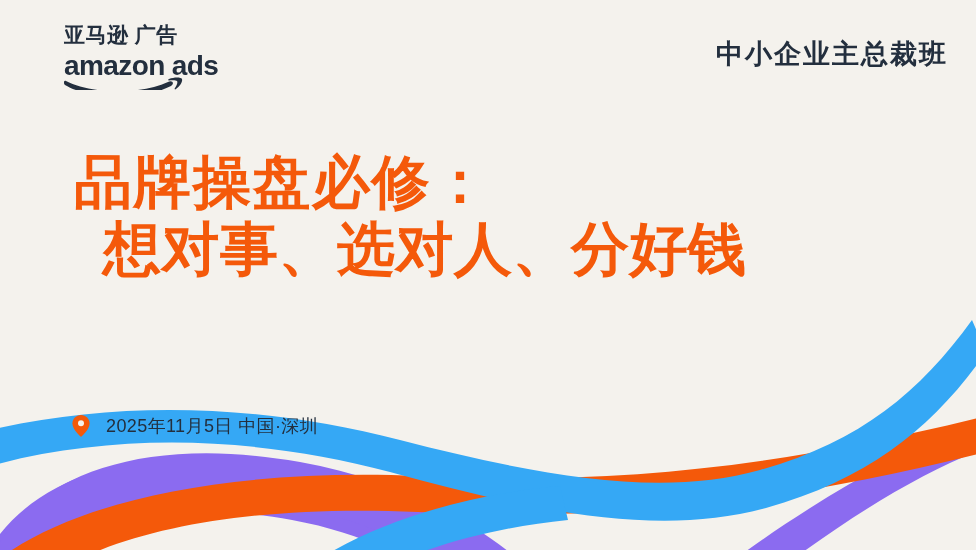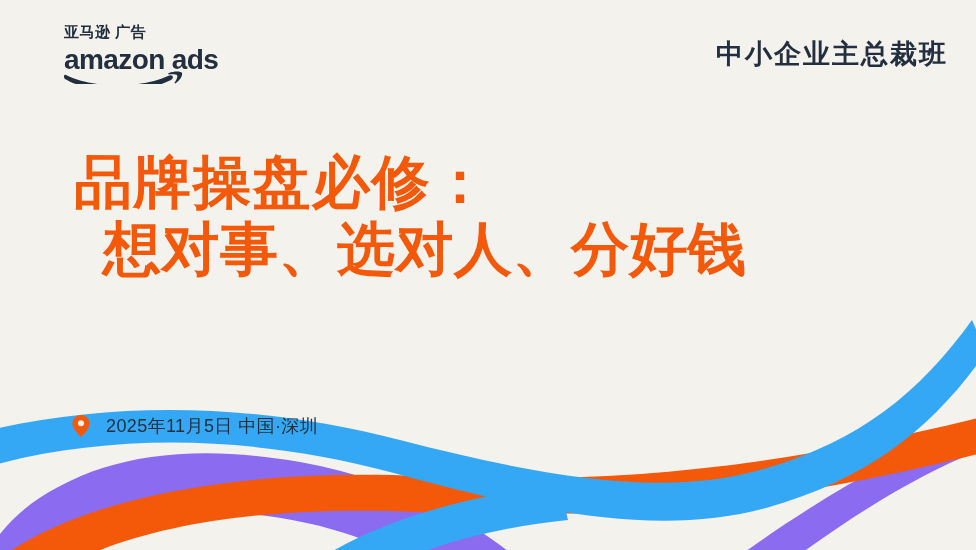--- a/index.html
+++ b/index.html
@@ -42,21 +42,21 @@
   }
 
   .logo-block {
     position: absolute;
     left: 64px;
     top: 24px;
     width: 210px;
   }
 
   .logo-cn {
-    font-size: 15px;
+    font-size: 21px;
     font-weight: 700;
     letter-spacing: 0.5px;
     color: #232f3e;
     line-height: 1.05;
     white-space: nowrap;
     font-family: "Liberation Sans", "DejaVu Sans", sans-serif;
   }
 
   .logo-wordmark {
     position: relative;

